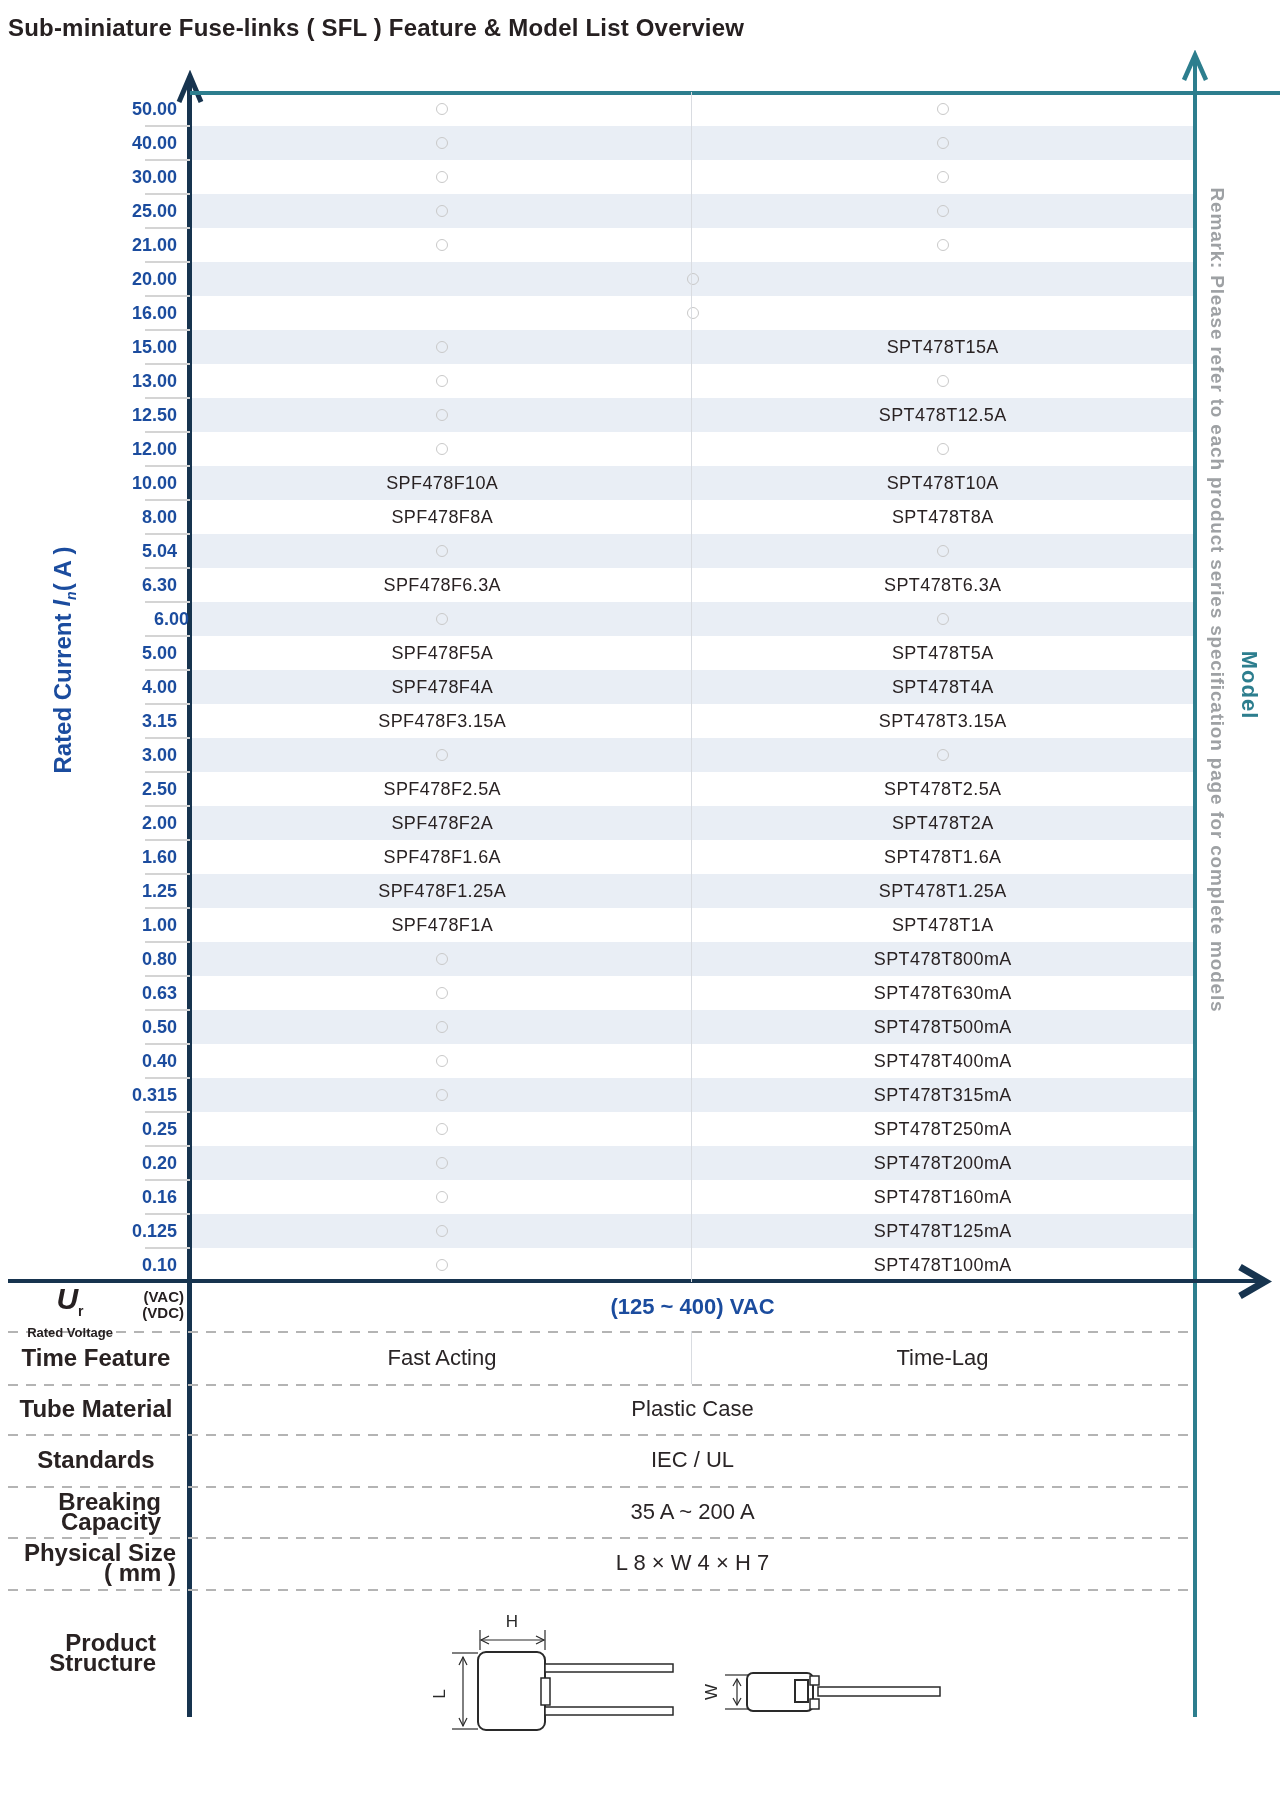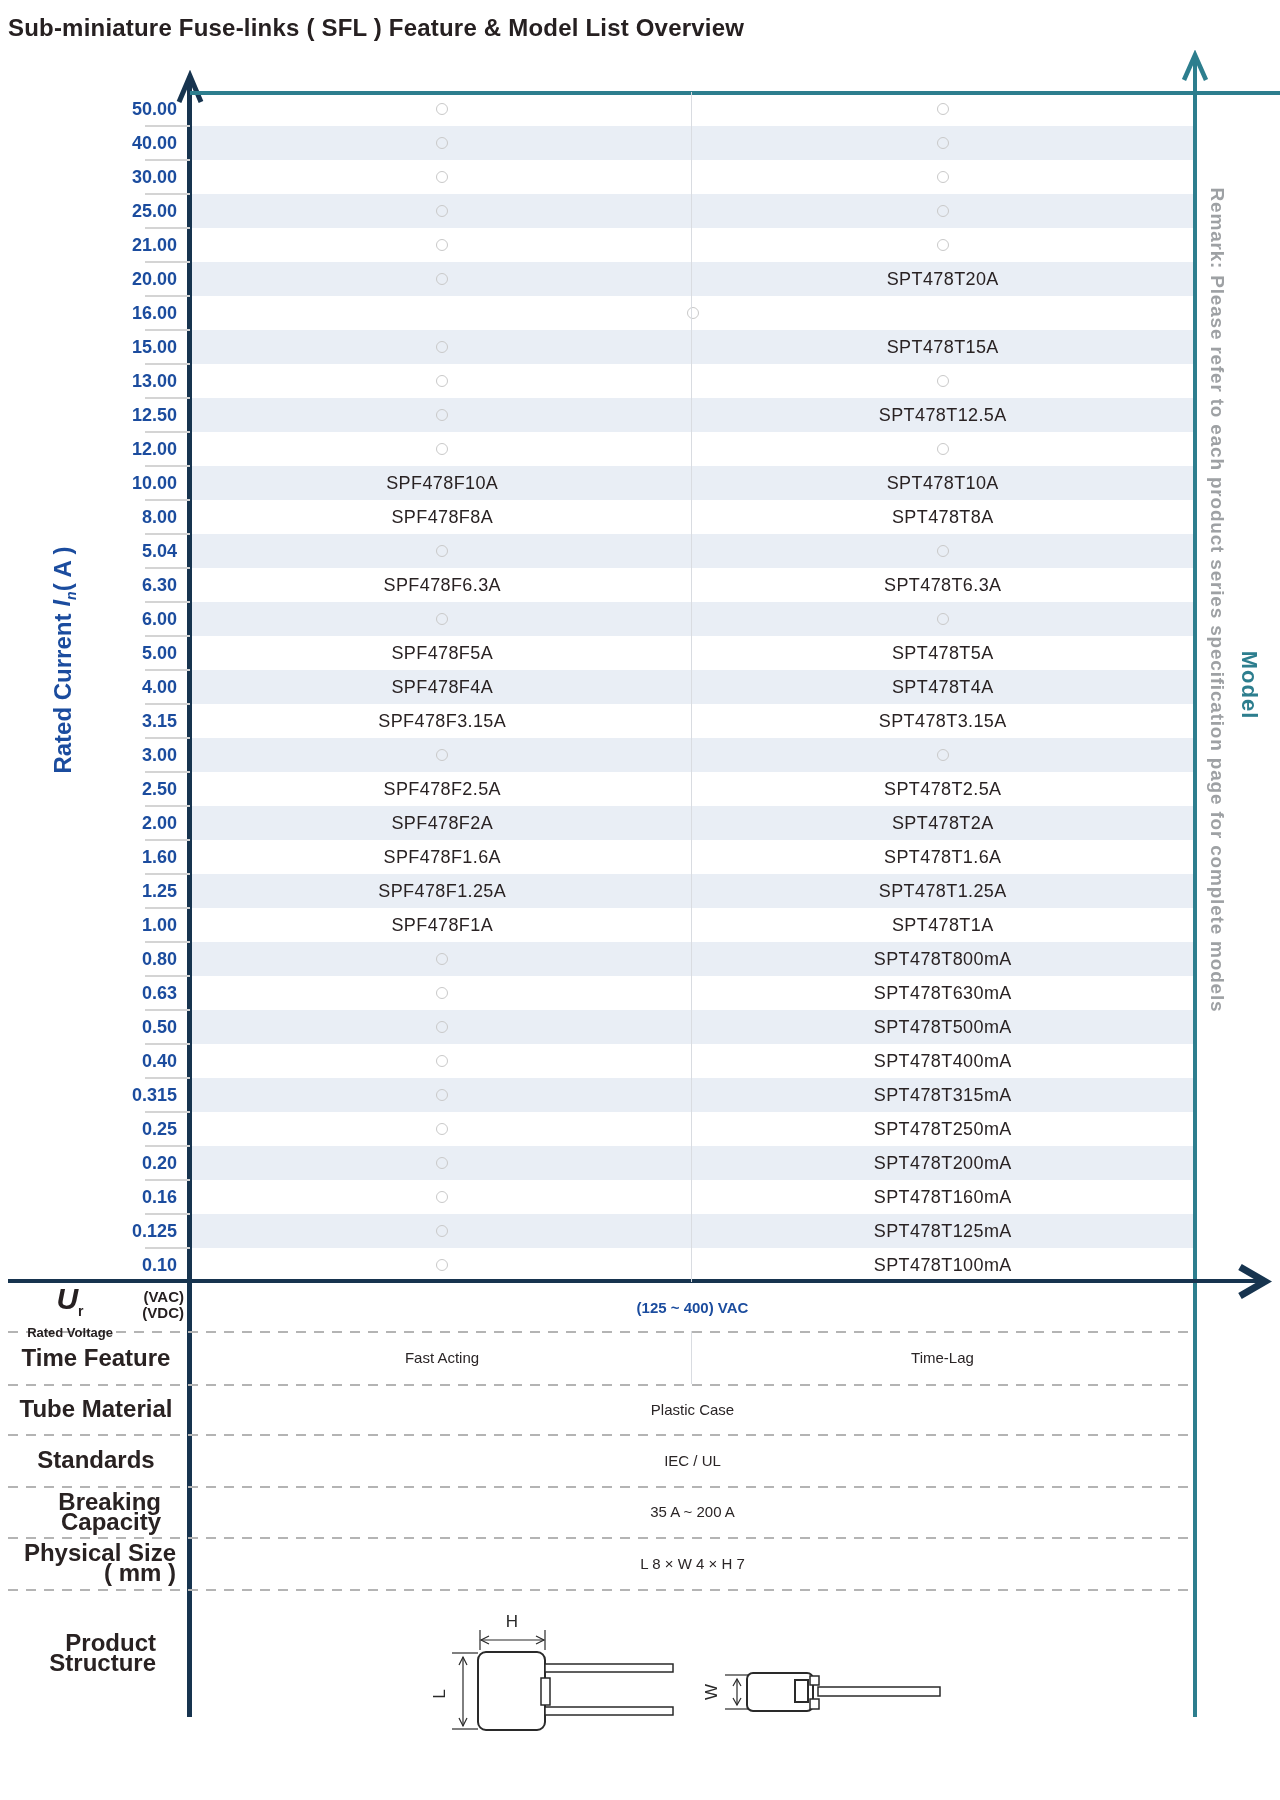--- a/index.html
+++ b/index.html
@@ -39,21 +39,21 @@
              font-size:22px;font-weight:bold;letter-spacing:1px;color:#2d7e8e;}
 
   
   .dashed{left:8px;width:1185px;height:2px;
           background:repeating-linear-gradient(90deg,#b4b4b4 0 10px,transparent 10px 18px);}
   .spec-row{left:0;width:1280px;display:flex;}
   .spec-label{position:absolute;left:8px;width:176px;height:100%;display:flex;align-items:center;
               justify-content:center;text-align:right;font-size:24px;font-weight:bold;
               line-height:20px;color:#292222;}
   .spec-value{position:absolute;left:192px;width:1001px;height:100%;display:flex;align-items:center;
-              justify-content:center;font-size:15px;color:#2a2526;}
+              justify-content:center;font-size:22px;color:#2a2526;}
   .spec-value.half-l{width:500px;}
   .spec-value.half-r{left:692px;width:501px;}
   .blue-val{color:#1b4c9e;font-weight:bold;}
   .tf-divider{left:691px;top:1331px;width:1px;height:53px;background:#d9dce1;}
 
   
   .ur-left{left:14px;top:1286px;width:112px;text-align:center;}
   .ur-sym{font-size:30px;font-weight:bold;font-style:italic;line-height:26px;}
   .ur-sym sub{font-size:14px;font-style:normal;}
   .ur-name{font-size:13px;font-weight:bold;line-height:13px;margin-top:2px;}
@@ -127,23 +127,20 @@
         <div class="t-cell">
           <span class="dot"></span>
         </div>
         <div class="t-cell">
           <span class="dot"></span>
         </div>
       </div>
       <div class="t-row alt">
         <div class="t-cell">
           <span class="dot"></span>
-        </div>
-        <div class="t-cell">
-          <span class="model">SPT478T20A</span>
         </div>
       </div>
       <div class="t-row">
         <div class="t-cell">
           <span class="dot"></span>
         </div>
       </div>
       <div class="t-row alt">
         <div class="t-cell">
           <span class="dot"></span>
@@ -393,21 +390,21 @@
       <div class="row-label" style="top: 432px;">12.00</div>
       <div class="tick" style="top: 431px;"></div>
       <div class="row-label" style="top: 466px;">10.00</div>
       <div class="tick" style="top: 465px;"></div>
       <div class="row-label" style="top: 500px;">8.00</div>
       <div class="tick" style="top: 499px;"></div>
       <div class="row-label" style="top: 534px;">5.04</div>
       <div class="tick" style="top: 533px;"></div>
       <div class="row-label" style="top: 568px; text-align: right;">6.30</div>
       <div class="tick" style="top: 567px;"></div>
-      <div class="row-label" style="top: 602px;">6.00</div>
+      <div class="row-label" style="top: 602px; padding-left: 12px;">6.00</div>
       <div class="tick" style="top: 601px;"></div>
       <div class="row-label" style="top: 636px;">5.00</div>
       <div class="tick" style="top: 635px;"></div>
       <div class="row-label" style="top: 670px;">4.00</div>
       <div class="tick" style="top: 669px;"></div>
       <div class="row-label" style="top: 704px;">3.15</div>
       <div class="tick" style="top: 703px;"></div>
       <div class="row-label" style="top: 738px;">3.00</div>
       <div class="tick" style="top: 737px;"></div>
       <div class="row-label" style="top: 772px;">2.50</div>

